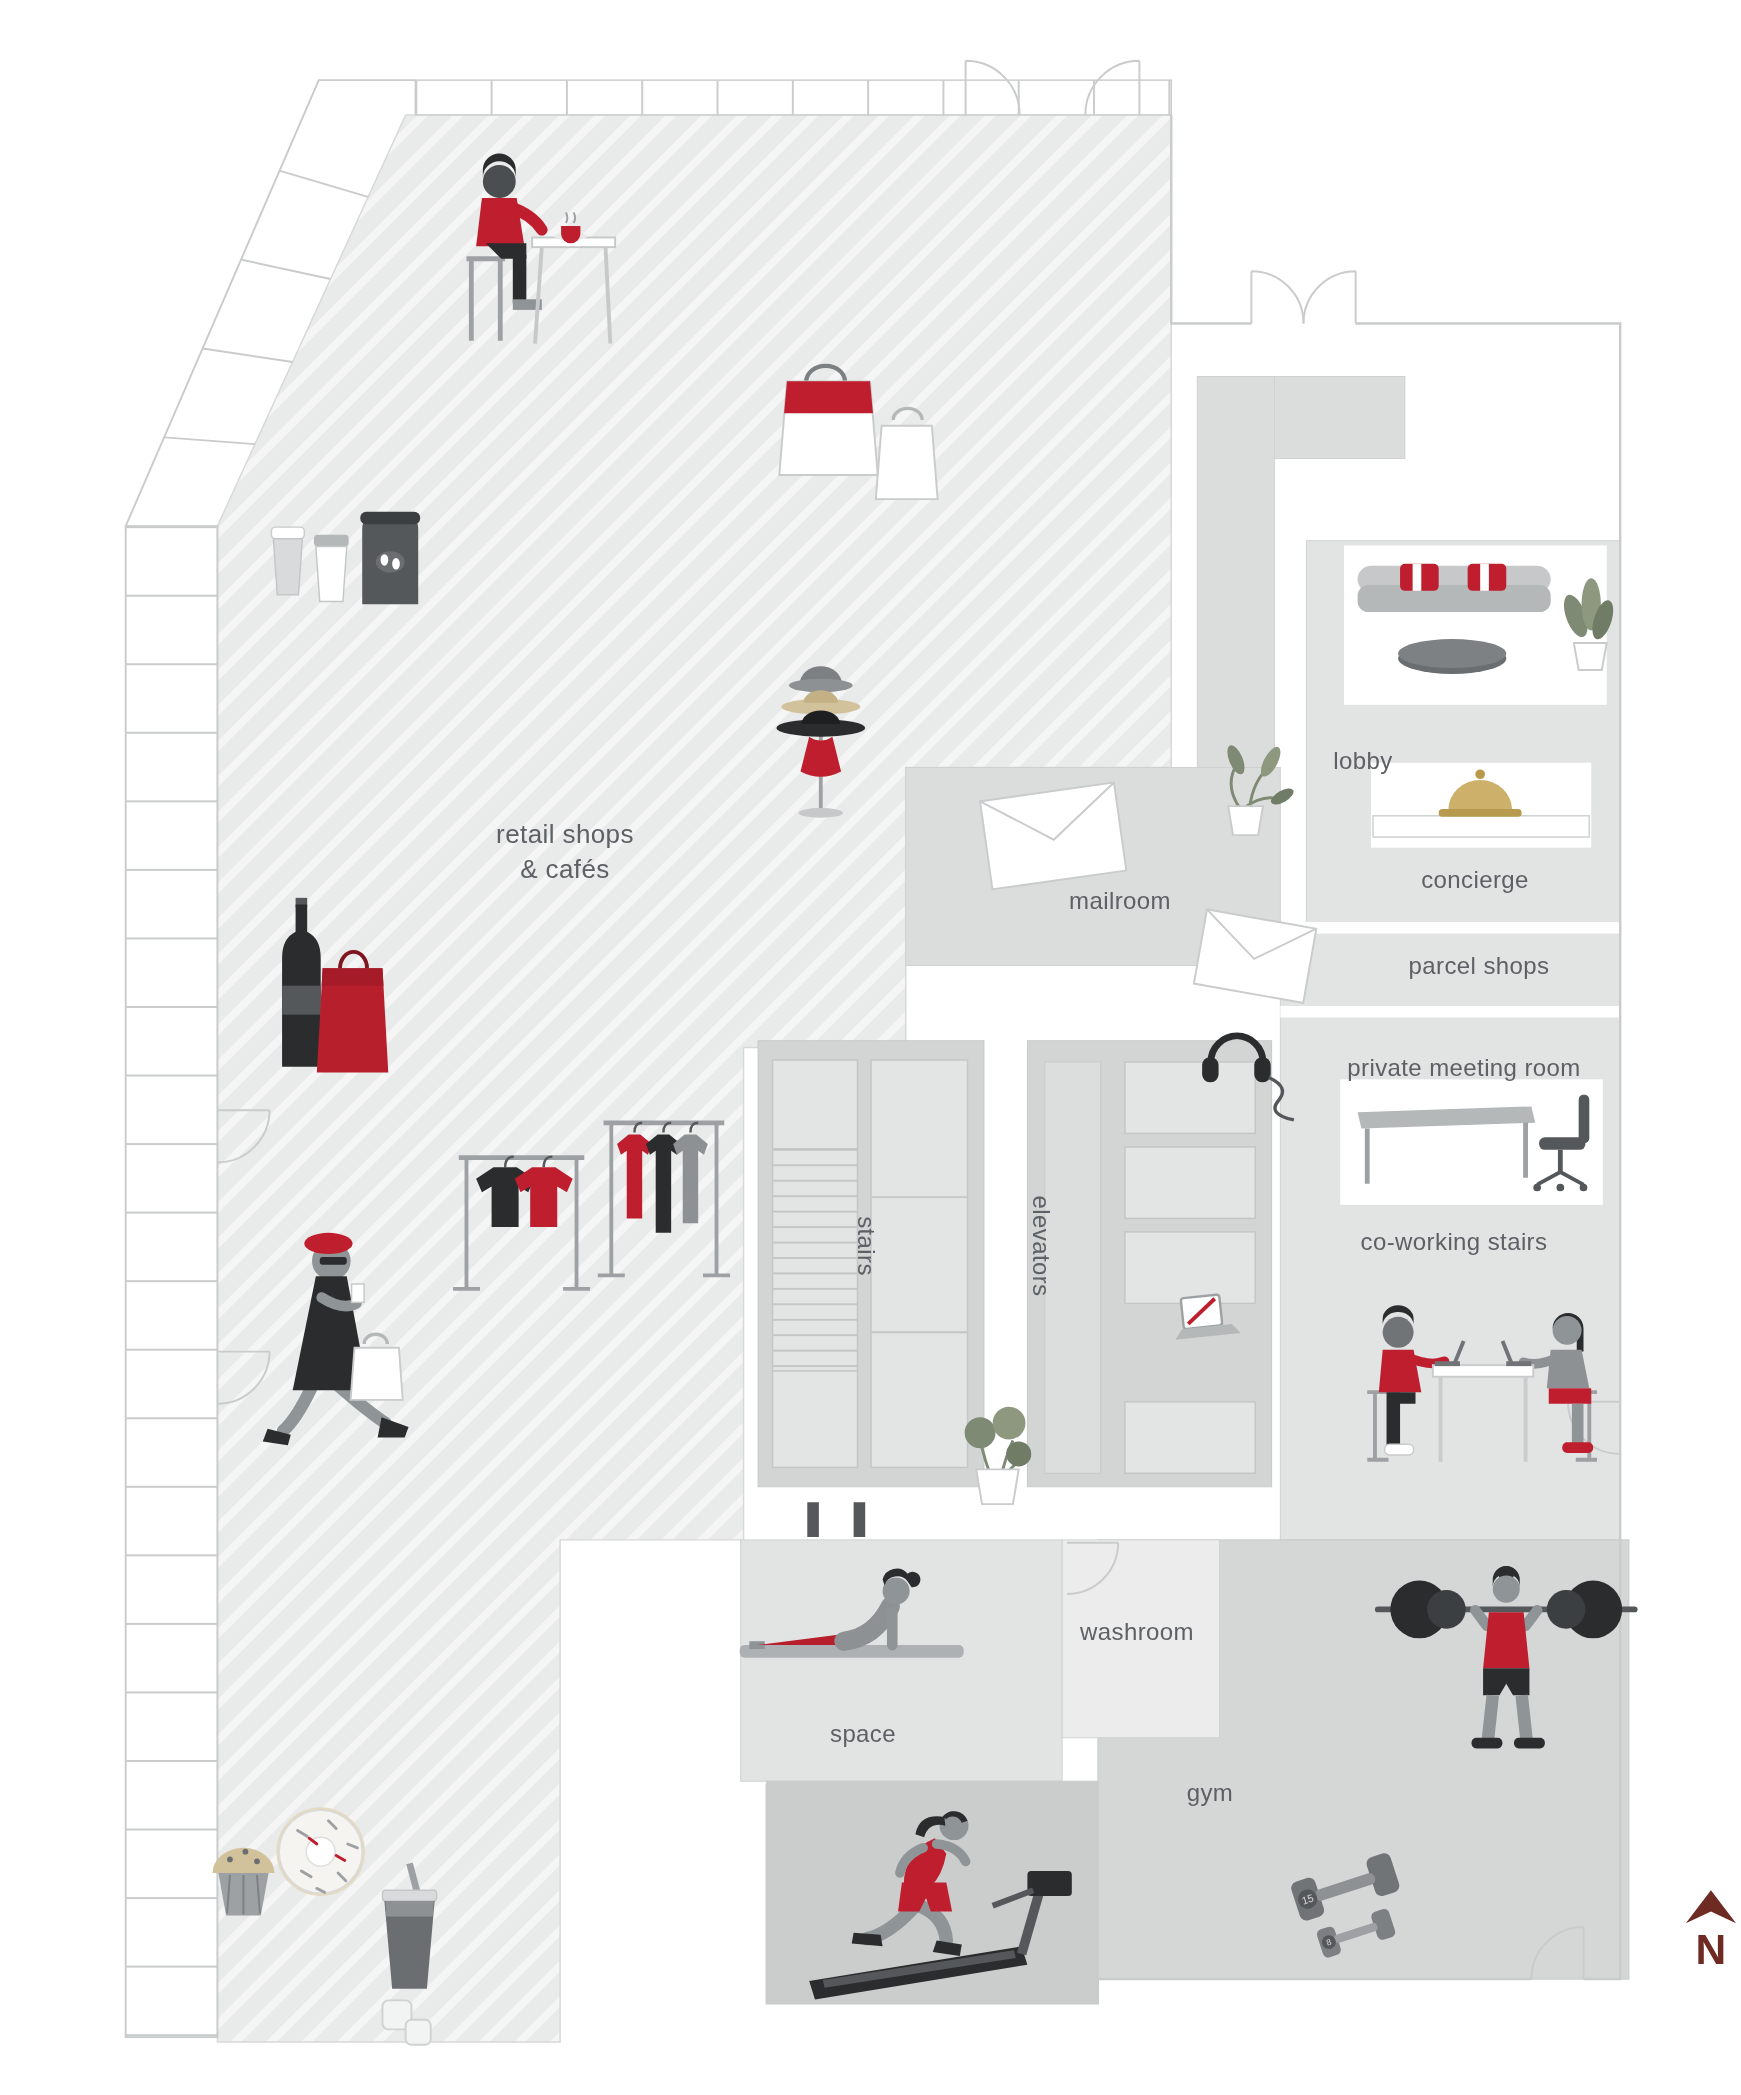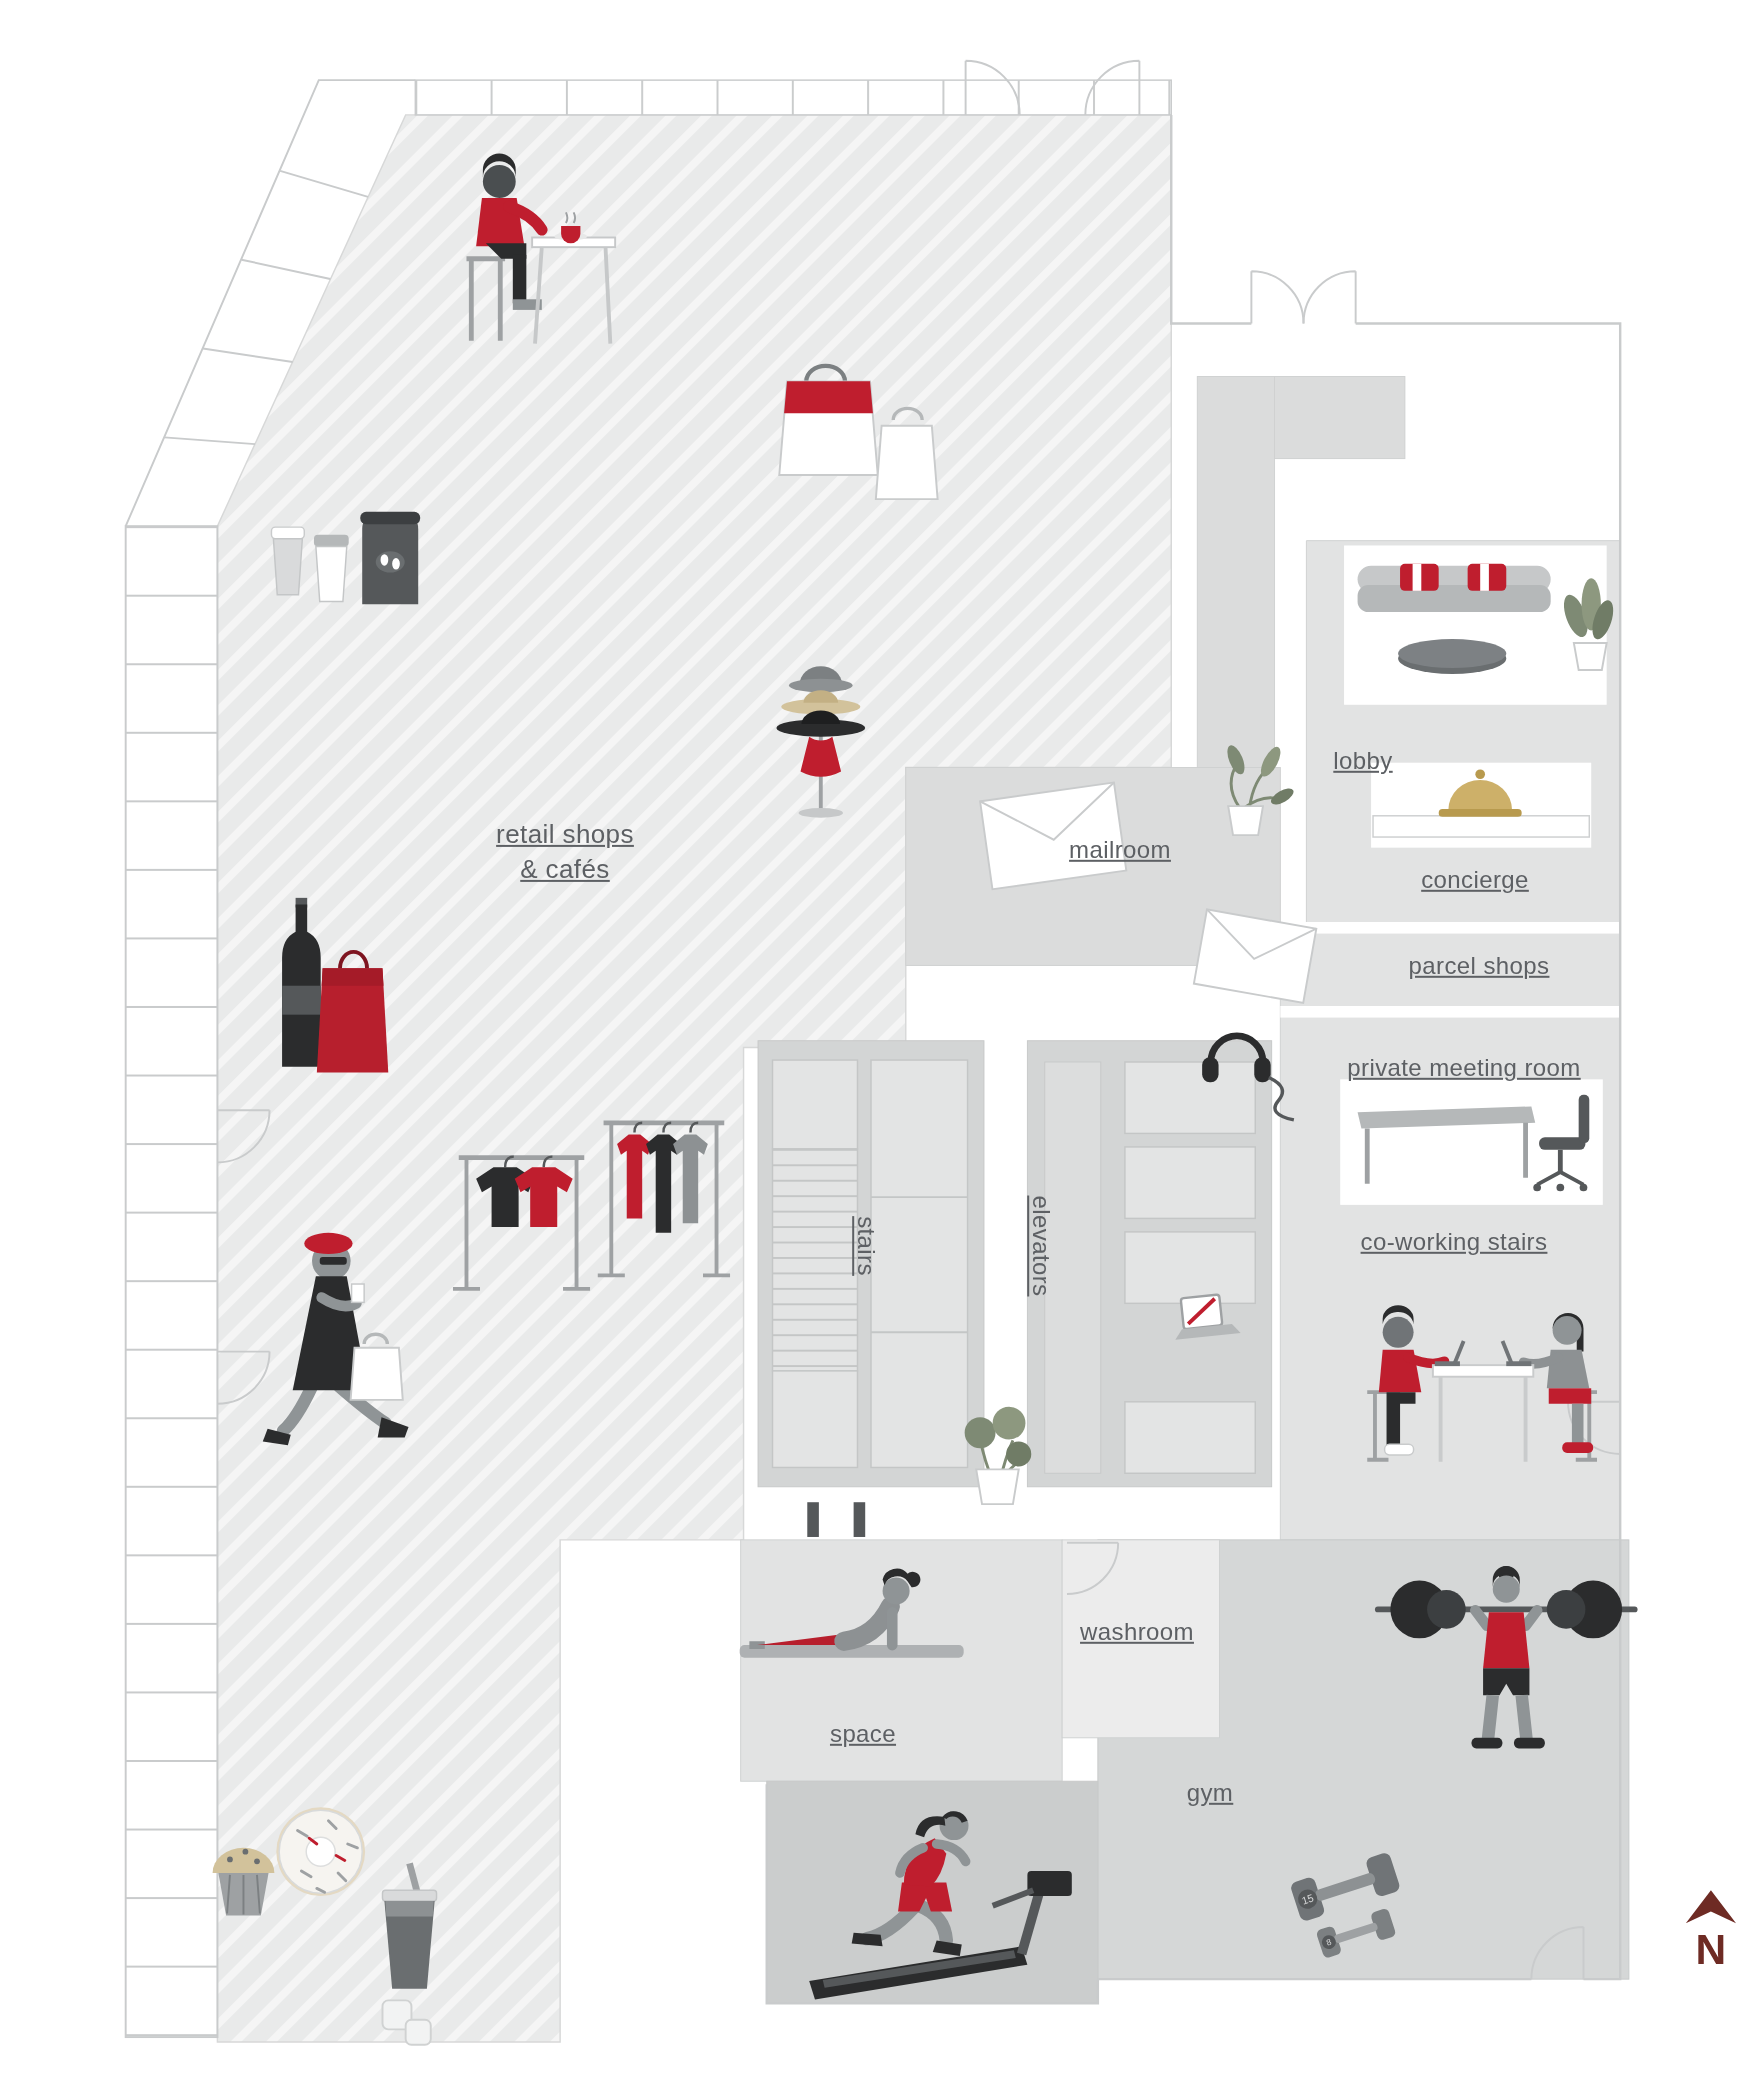--- a/index.html
+++ b/index.html
@@ -14,21 +14,20 @@
   .room-label{
     position:absolute;
     transform:translate(-50%,-50%);
     color:#5d6064;
     font-size:24px;
     letter-spacing:0.4px;
     white-space:pre-line;
     text-align:center;
     line-height:1.35;
     user-select:none;
-    text-decoration:underline;
   }
   .room-label.big{font-size:26px;}
   .room-label.vert{writing-mode:vertical-rl;}
 </style>
 </head>
 <body>
 
 <div class="plan">
 
 <svg width="1742" height="2095" viewBox="0 0 1804 2170">
@@ -413,21 +412,21 @@
     <path d="M30,0 L56,34 L30,22 L4,34 Z" fill="#6e2b24"></path>
     <text x="30" y="76" font-size="44" font-weight="bold" fill="#6e2b24" text-anchor="middle" font-family="Liberation Sans, sans-serif">N</text>
   </g>
 </svg>
 
 <div class="room-label big" style="left:565px;top:852px">retail shops
 &amp; cafés</div>
 <div class="room-label" style="left:1363px;top:761px">lobby</div>
 <div class="room-label" style="left:1475px;top:880px">concierge</div>
 <div class="room-label" style="left:1479px;top:966px">parcel shops</div>
-<div class="room-label" style="left:1120px;top:850px">mailroom</div>
+<div class="room-label" style="left:1120px;top:901px">mailroom</div>
 <div class="room-label" style="left:1464px;top:1068px">private meeting room</div>
 <div class="room-label" style="left:1454px;top:1242px">co-working stairs</div>
 <div class="room-label vert" style="left:866px;top:1246px">stairs</div>
 <div class="room-label vert" style="left:1041px;top:1246px">elevators</div>
 <div class="room-label" style="left:1137px;top:1632px">washroom</div>
 <div class="room-label" style="left:863px;top:1734px">space</div>
 <div class="room-label" style="left:1210px;top:1793px">gym</div>
 
 </div>
 

